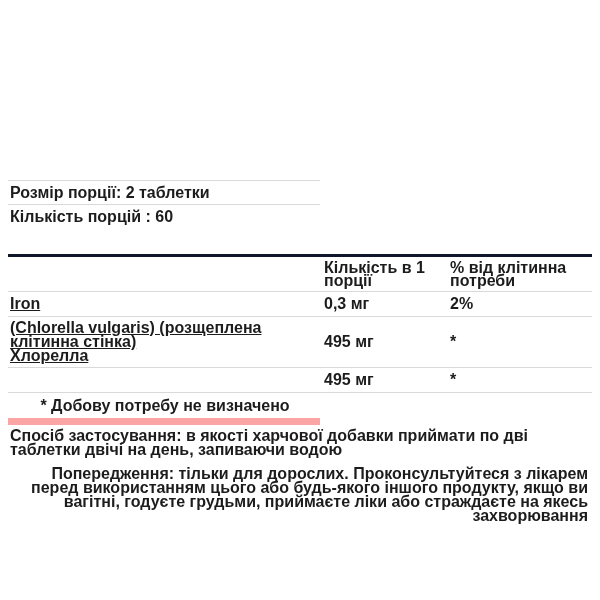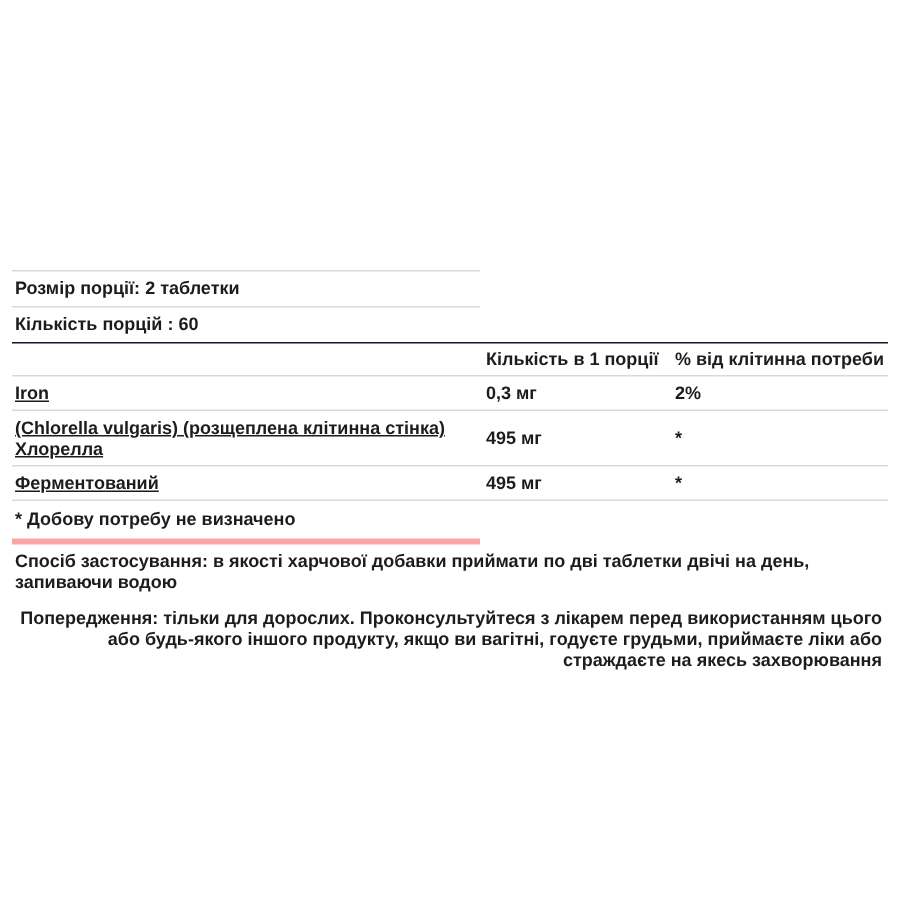--- a/index.html
+++ b/index.html
@@ -9,47 +9,49 @@
     background: #ffffff;
     font-family: "Liberation Sans", sans-serif;
     position: relative;
   }
   .content {
     position: absolute;
     left: 8px; top: 180px;
     width: 584px;
     color: #1c1c1c;
     font-weight: 700;
-    font-size: 12px;
+    font-size: 16px;
   }
   .mini-row {
     width: 312px;
     border-top: 1px solid #d9d9d9;
     padding: 5px 0 5px 2px;
     line-height: 13px;
   }
   .facts-table {
     width: 584px;
-    border-top: 1px solid #0f172a;
+    border-top: 3px solid #0f172a;
+    margin-top: 26px;
   }
   .trow {
     display: grid;
     grid-template-columns: 314px 126px 1fr;
     align-items: center;
     border-bottom: 1px solid #d9d9d9;
     padding: 3px 0;
   }
   .trow.header { padding: 4px 0; line-height: 13px; }
   .trow .cell { padding-left: 2px; }
   .name-block { line-height: 14px; padding: 1px 0 1px 2px; text-decoration: underline; }
   .footnote-row {
     width: 312px;
-    border-bottom: 4px solid #fca5a5;
+    border-bottom: 7px solid #fca5a5;
     padding: 6px 0 6px 2px;
     line-height: 13px;
+    text-align: center;
   }
   .para {
     margin: 4px 0 0 2px;
     line-height: 14px;
     width: 578px;
   }
   .para + .para { margin-top: 10px; text-align: right; }
 </style>
 </head>
 <body>
@@ -86,21 +88,20 @@
       <div class="name-block">
         <div>(Chlorella vulgaris) (розщеплена клітинна стінка)</div>
         <div>Хлорелла</div>
       </div>
       <div class="cell">495 мг</div>
       <div class="cell">*</div>
     </div>
 
     <div class="trow">
       <div class="name-block">
-        <div>Ферментований</div>
       </div>
       <div class="cell">495 мг</div>
       <div class="cell">*</div>
     </div>
 
   </div>
 
   <div class="footnote-row">* Добову потребу не визначено</div>
 
   <p class="para">Спосіб застосування: в якості харчової добавки приймати  по дві таблетки двічі на день, запиваючи водою</p>

